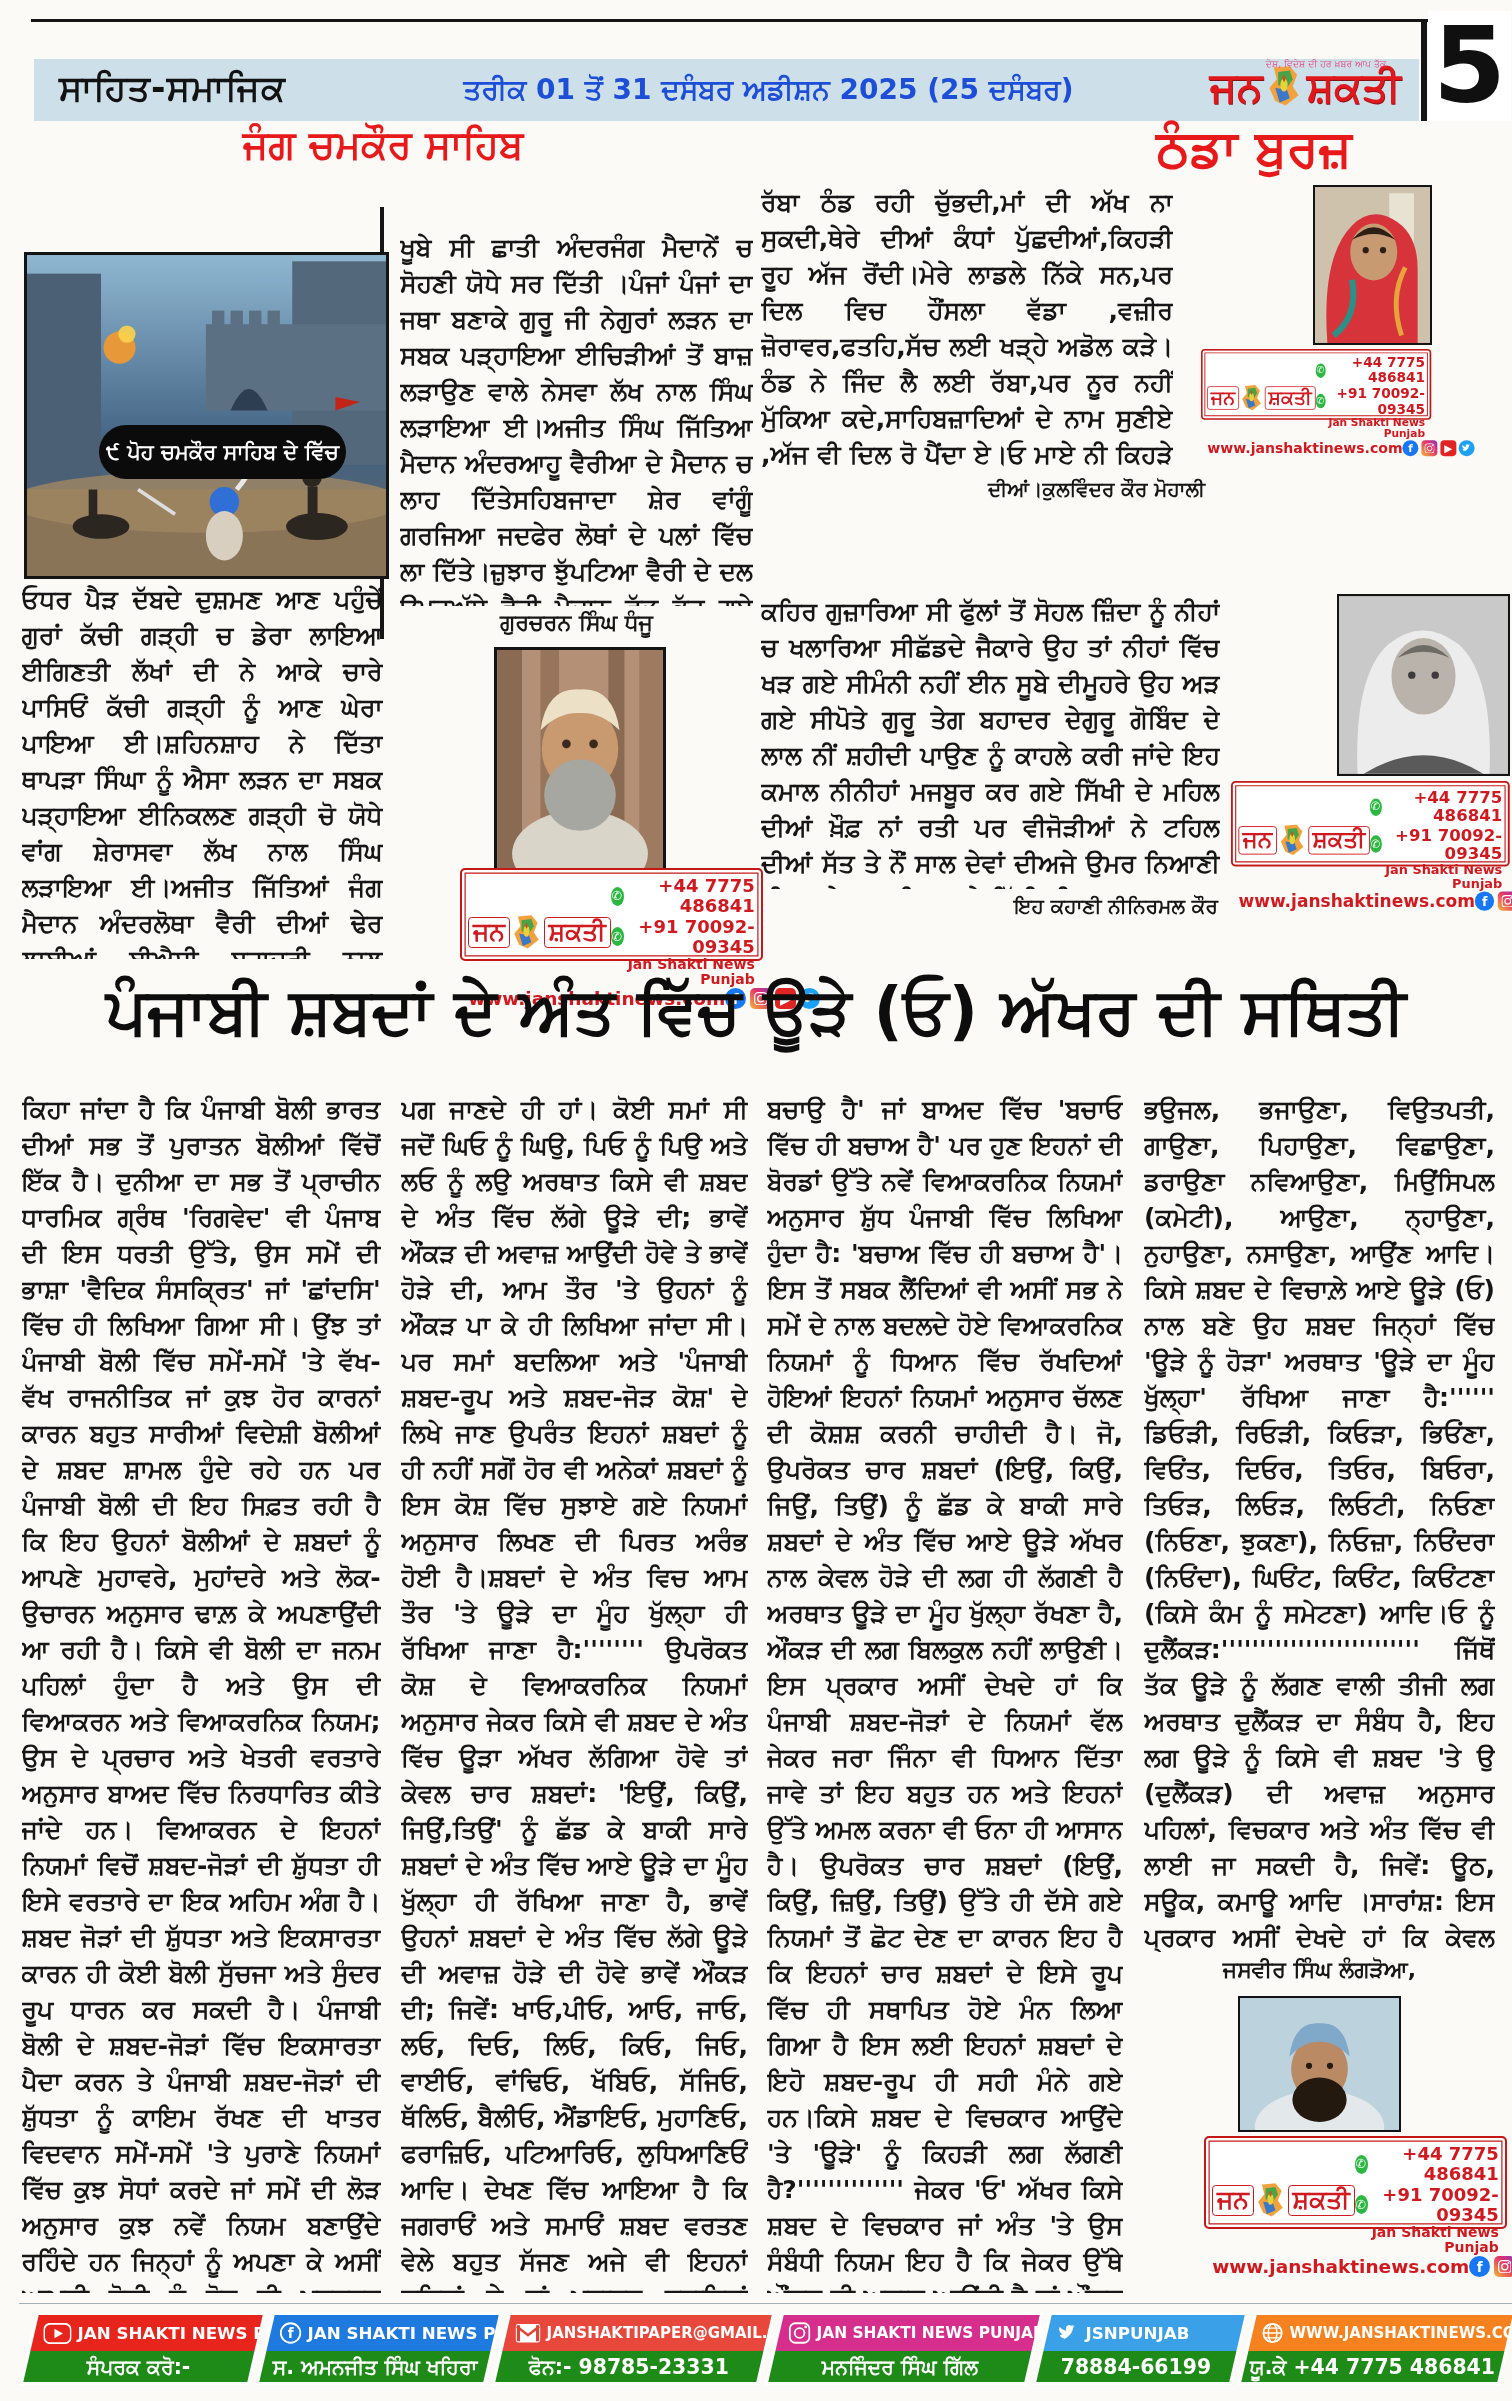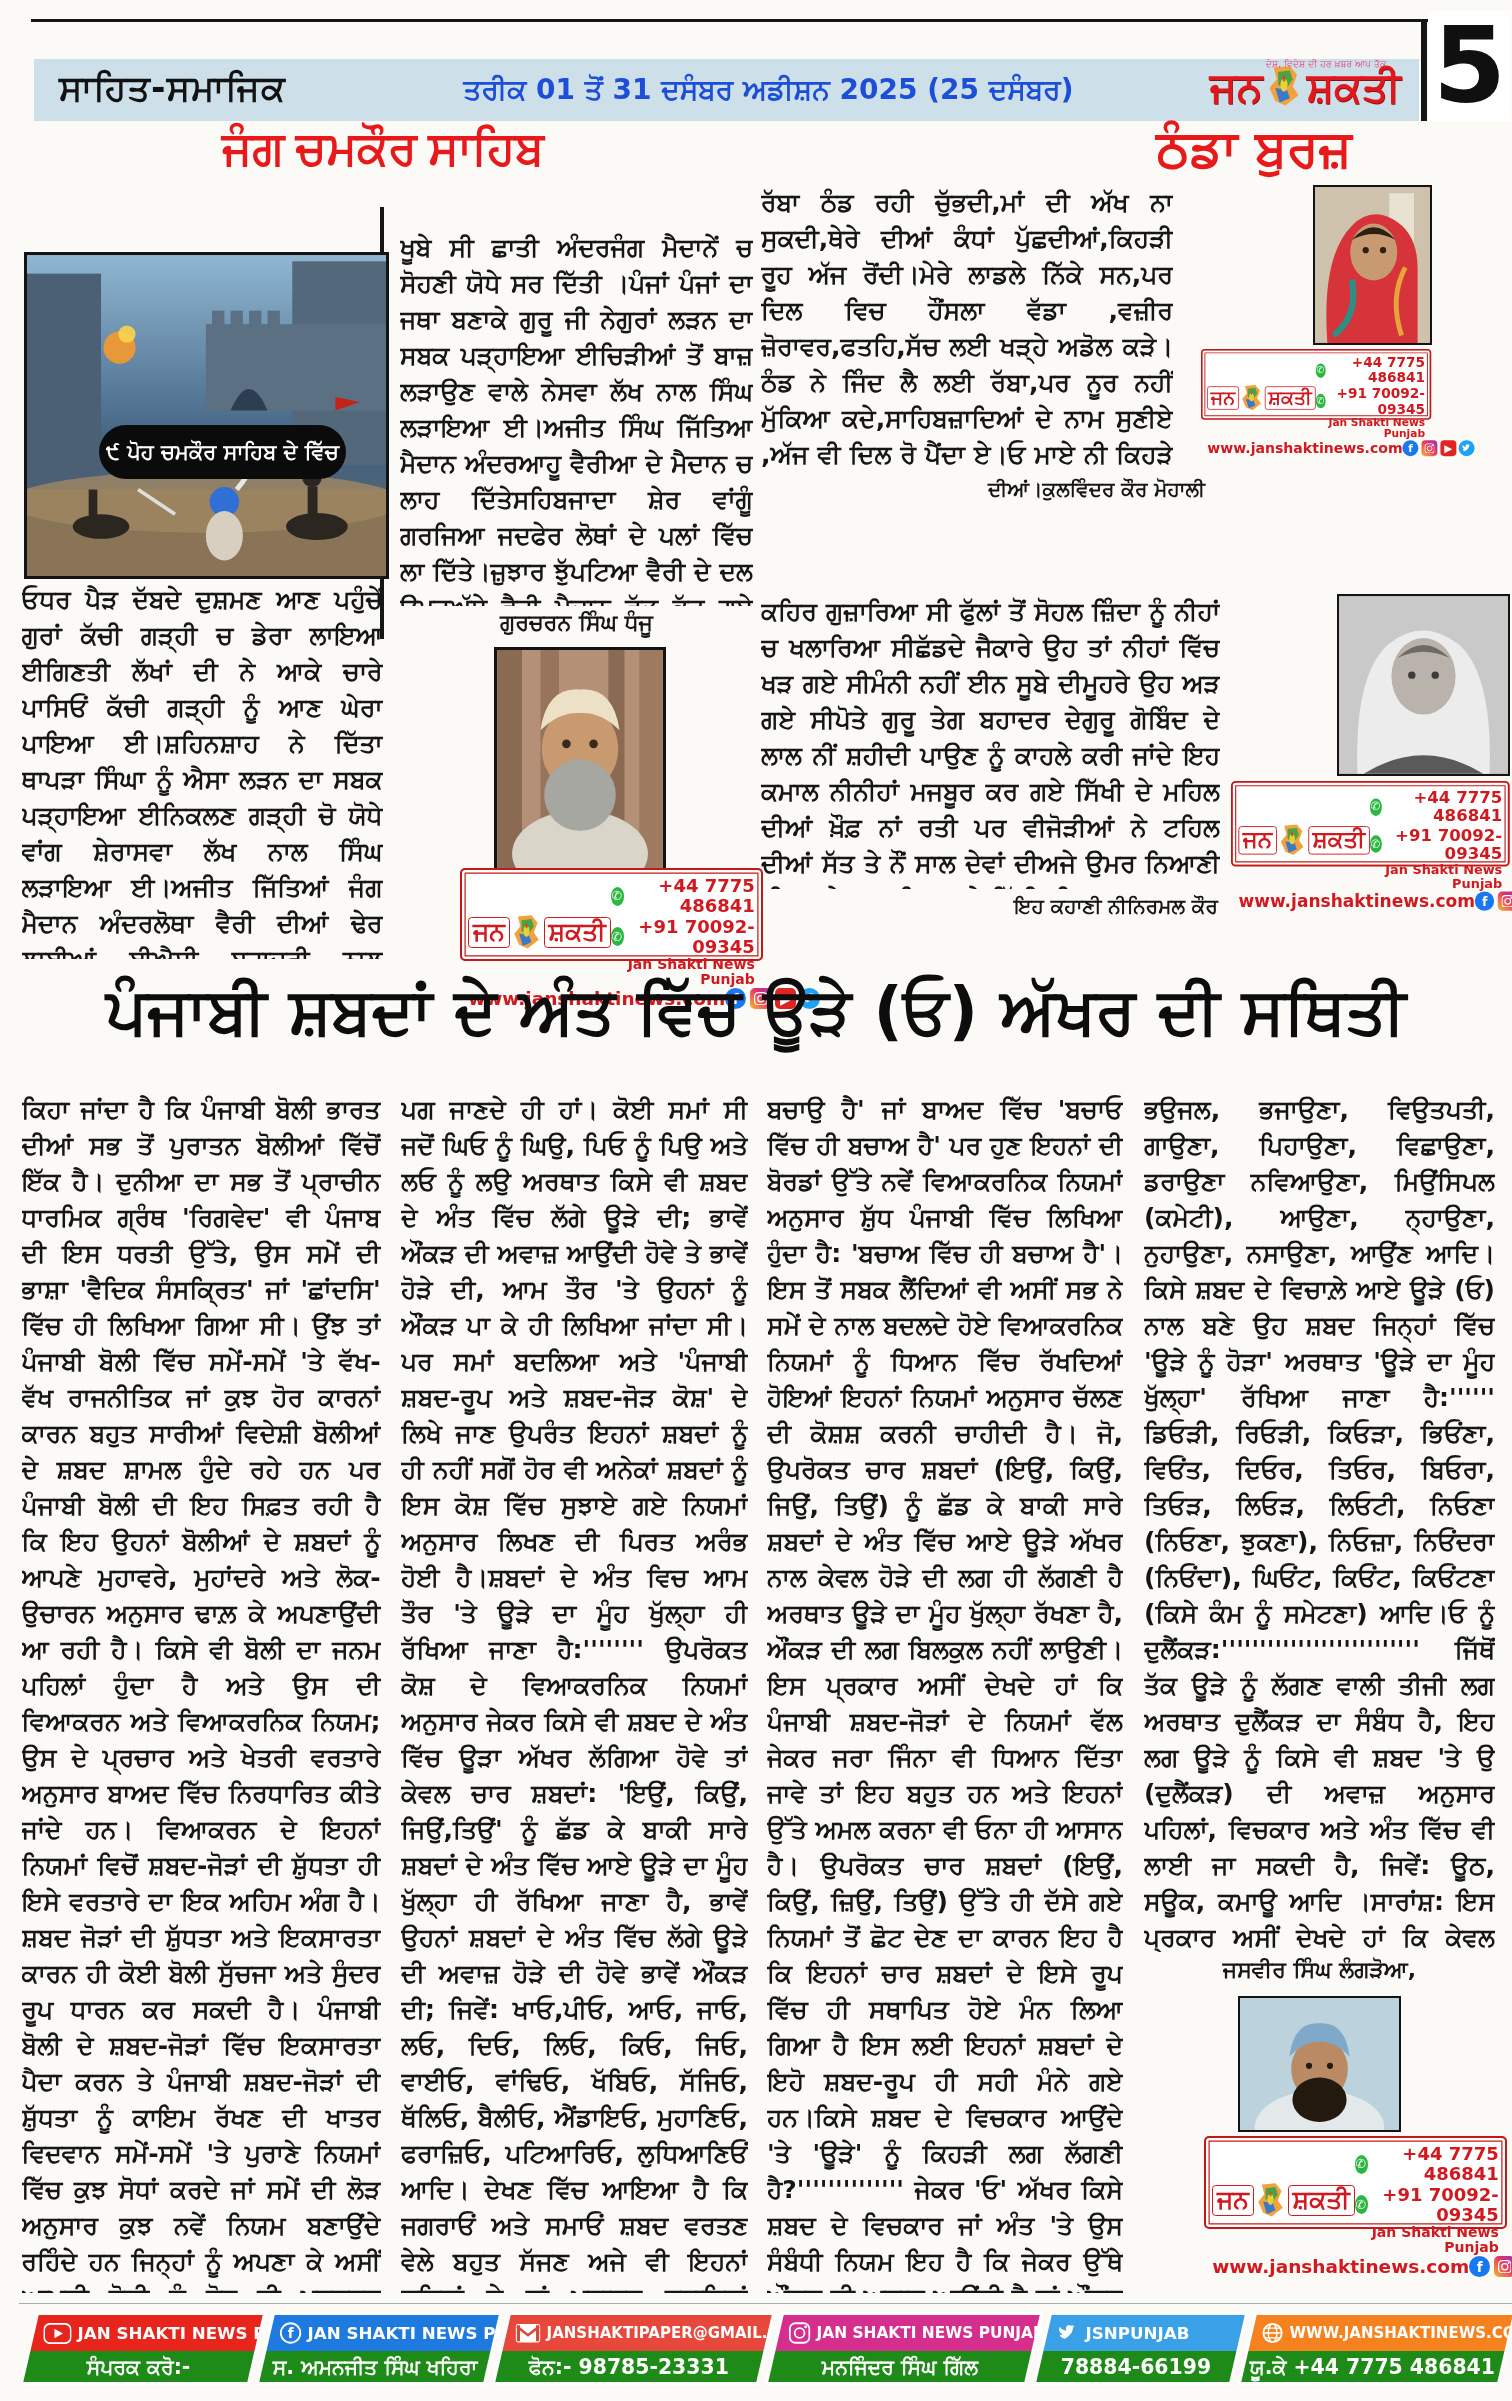--- a/index.html
+++ b/index.html
@@ -12,21 +12,21 @@
   .sectionlabel{position:absolute;left:25px;top:8.6px;font-size:35px;font-weight:bold;color:#121212;letter-spacing:1.2px;}
   .dateline{position:absolute;left:395px;top:13.6px;width:679px;text-align:center;font-size:28px;font-weight:bold;color:#1d4ed8;}
   .hlogo{position:absolute;right:18.5px;top:3.7px;display:flex;align-items:center;gap:6.2px;}
   .hlogo .big{font-size:41px;font-weight:bold;color:#e0181c;text-shadow:0.6px 0.6px 0 #8d0f12;}
   .hlogo .tag{position:absolute;top:-5px;left:56px;font-size:9.3px;color:#e8457d;white-space:nowrap;}
   .vdiv{left:1421px;top:22px;width:6.2px;height:99px;background:#151515;}
   .pageno{left:1428px;top:11px;width:83px;height:110px;display:flex;align-items:center;justify-content:center;
           font-size:105px;font-weight:bold;color:#101010;background:#fff;line-height:1;}
   
   .red-head{font-weight:bold;color:#e8191b;text-align:center;line-height:1.1;}
-  .h-jang{left:111px;top:124px;width:544px;font-size:46px;font-family:Liberation Serif, serif;}
+  .h-jang{left:111px;top:124px;width:544px;font-size:39px;}
   .h-thanda{left:1075px;top:121px;width:358px;font-size:51px;}
   .h-shahidi{left:1050px;top:524px;width:420px;font-size:51px;}
   .h-main{left:12.4px;top:973px;width:1487px;font-size:64px;font-weight:bold;color:#0d0d0d;text-align:center;line-height:1.2;}
   
   .body-txt{font-size:25px;line-height:36px;font-weight:600;text-align:justify;overflow:hidden;color:#161616;}
   .center-author{font-size:22px;font-weight:bold;text-align:center;color:#161616;}
   .closing{font-size:20px;font-weight:bold;text-align:center;color:#161616;}
   .colrule{left:380px;top:207px;width:3.7px;height:432px;background:#161616;}
   .prefoot-rule{left:18.5px;top:2303px;width:1493px;height:1.2px;background:#9fb0b8;}
   

